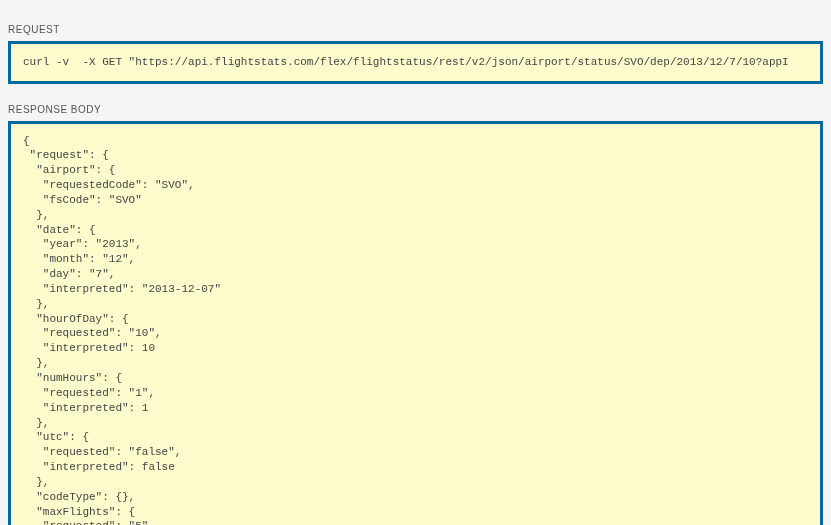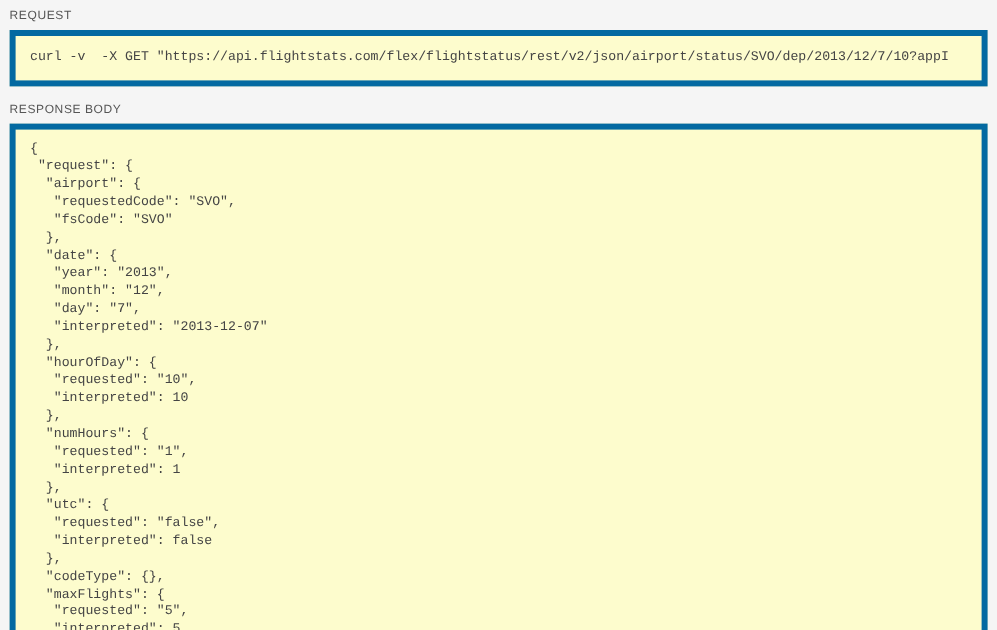--- a/index.html
+++ b/index.html
@@ -13,26 +13,26 @@
       font-size: 11px;
       color: #333;
       padding: 4px 8px;
       width: 831px;
     }
     .section-label {
       font-size: 10px;
       letter-spacing: 0.5px;
       color: #555;
       margin-bottom: 6px;
-      margin-top: 4px;
+      margin-top: 20px;
       text-transform: uppercase;
     }
     .code-block {
       background: #fdfccd;
-      border: 5px solid #0369a1;
+      border: 3px solid #0369a1;
       padding: 10px 12px;
       font-family: Menlo, Monaco, Consolas, "Courier New", monospace;
       font-size: 11px;
       line-height: 1.5;
       color: #444;
       white-space: pre;
       overflow: hidden;
       margin-bottom: 14px;
     }
     .response-block {

